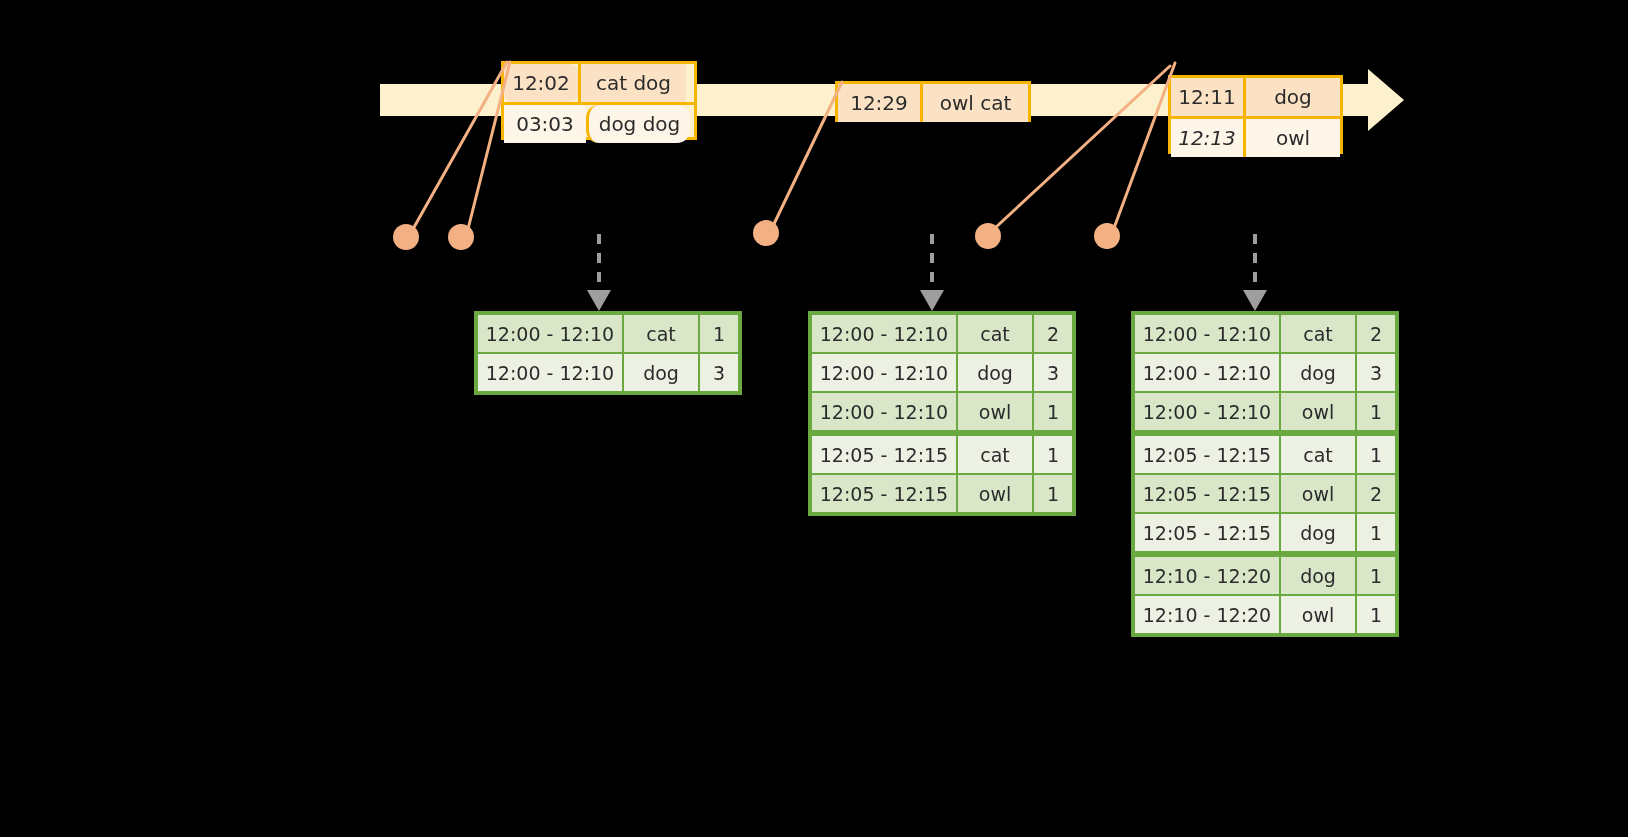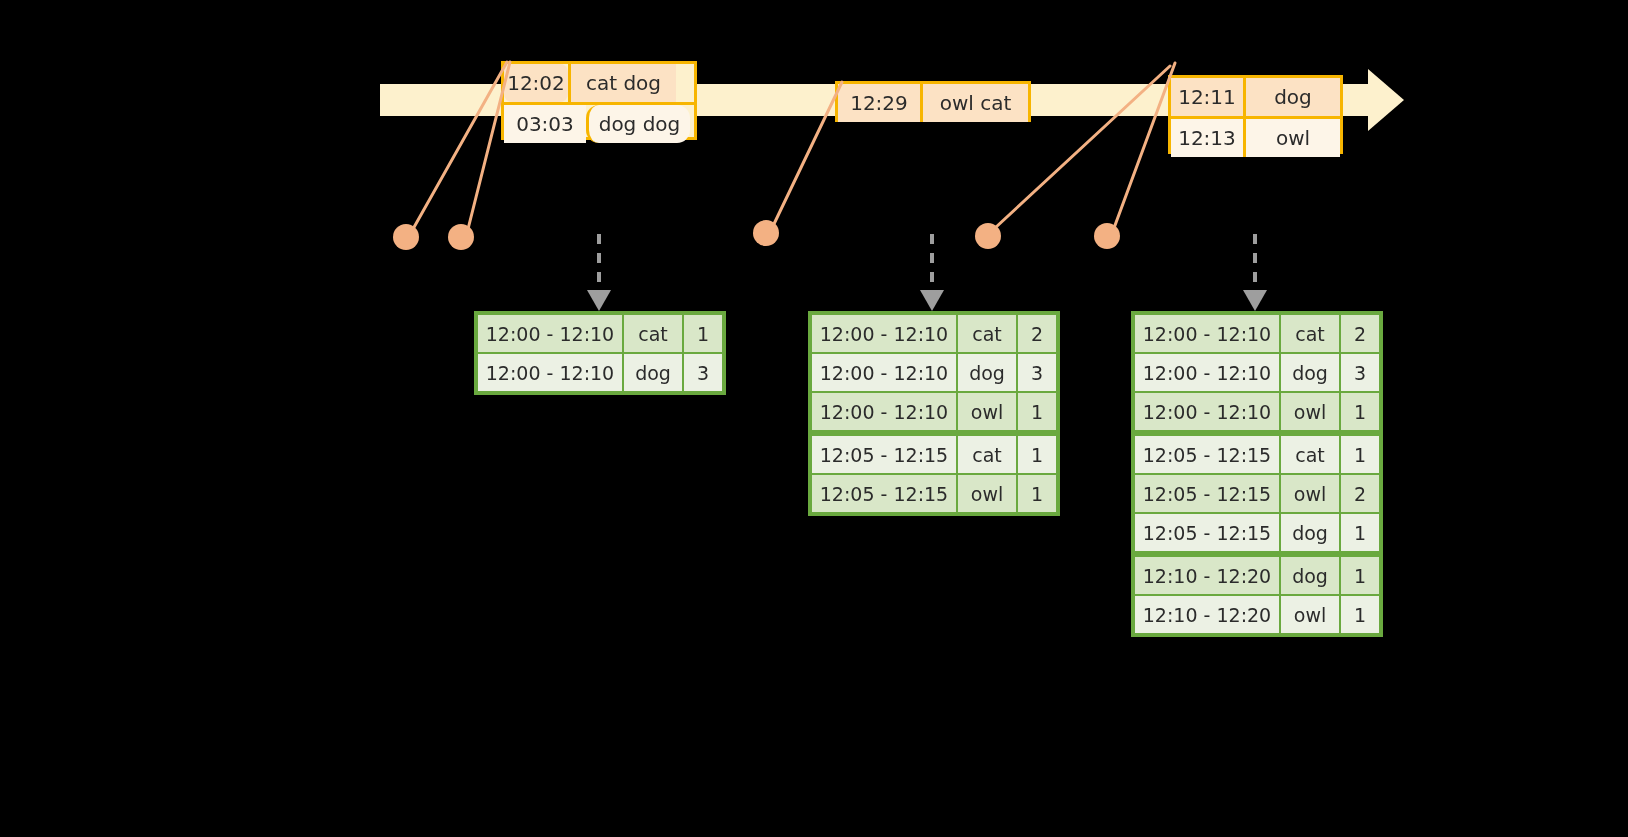--- a/index.html
+++ b/index.html
@@ -102,36 +102,36 @@
     align-items: center;
     justify-content: center;
     font-size: 19px;
     color: #2b2b2b;
     box-sizing: border-box;
   }
   .res-row.shade .res-cell { background: #d9e7c8; }
   .res-row.plain .res-cell { background: #ecf1e4; }
 
   .c-win { width: 144px; }
-  .c-key { width: 58px; }
+  .c-key { width: 74px; }
   .c-cnt { width: 38px; }
 
   .res-row.bump { margin-top: 4px; }
 </style>
 </head>
 <body>
 
 <div id="stage">
 
   <div class="timeline-bar" style="left:380px; top:84px; width:1000px; height:32px;"></div>
   <div class="timeline-head" style="left:1368px; top:69px;"></div>
 
   <div class="evt-group" style="left:501px; top:61px; width:196px; height:79px;">
     <div class="evt-row shade">
-      <div class="evt-cell evt-time c-e1" style="width:64px;border-radius:8px;">12:02</div>
+      <div class="evt-cell evt-time c-e1" style="width:74px;border-radius:8px;">12:02</div>
       <div class="evt-cell evt-val" style="width:108px;">cat dog</div>
     </div>
     <div class="evt-row plain">
       <div class="evt-cell evt-time" style="width:82px;">03:03</div>
       <div class="evt-cell evt-val" style="width:104px;border-radius:13px;">dog dog</div>
     </div>
   </div>
 
   <div class="evt-group" style="left:835px; top:81px; width:196px; height:41px;">
     <div class="evt-row shade">
@@ -139,21 +139,21 @@
       <div class="evt-cell evt-val" style="width:108px;">owl cat</div>
     </div>
   </div>
 
   <div class="evt-group" style="left:1168px; top:75px; width:175px; height:79px;">
     <div class="evt-row shade">
       <div class="evt-cell evt-time" style="width:72px;">12:11</div>
       <div class="evt-cell evt-val" style="width:97px;">dog</div>
     </div>
     <div class="evt-row plain">
-      <div class="evt-cell evt-time" style="width:72px;">12:13</div>
+      <div class="evt-cell evt-time" style="width:72px;font-style:italic;">12:13</div>
       <div class="evt-cell evt-val" style="width:97px;">owl</div>
     </div>
   </div>
 
   <svg id="wires" viewBox="0 0 1628 837">
     <g stroke="#f3b183" stroke-width="3" fill="none" stroke-linecap="round">
       <line x1="413" y1="229" x2="507" y2="62"></line>
       <line x1="468" y1="229" x2="510" y2="62"></line>
       <line x1="773" y1="226" x2="842" y2="82"></line>
       <line x1="995" y1="228" x2="1170" y2="66"></line>

